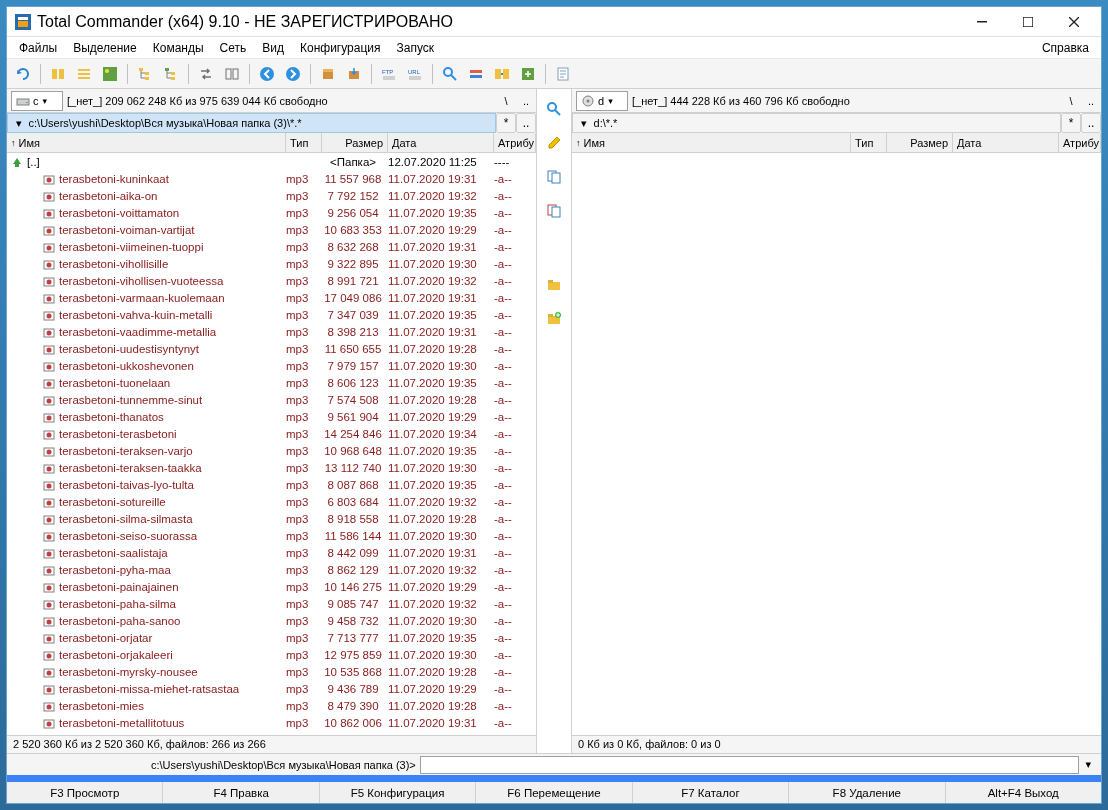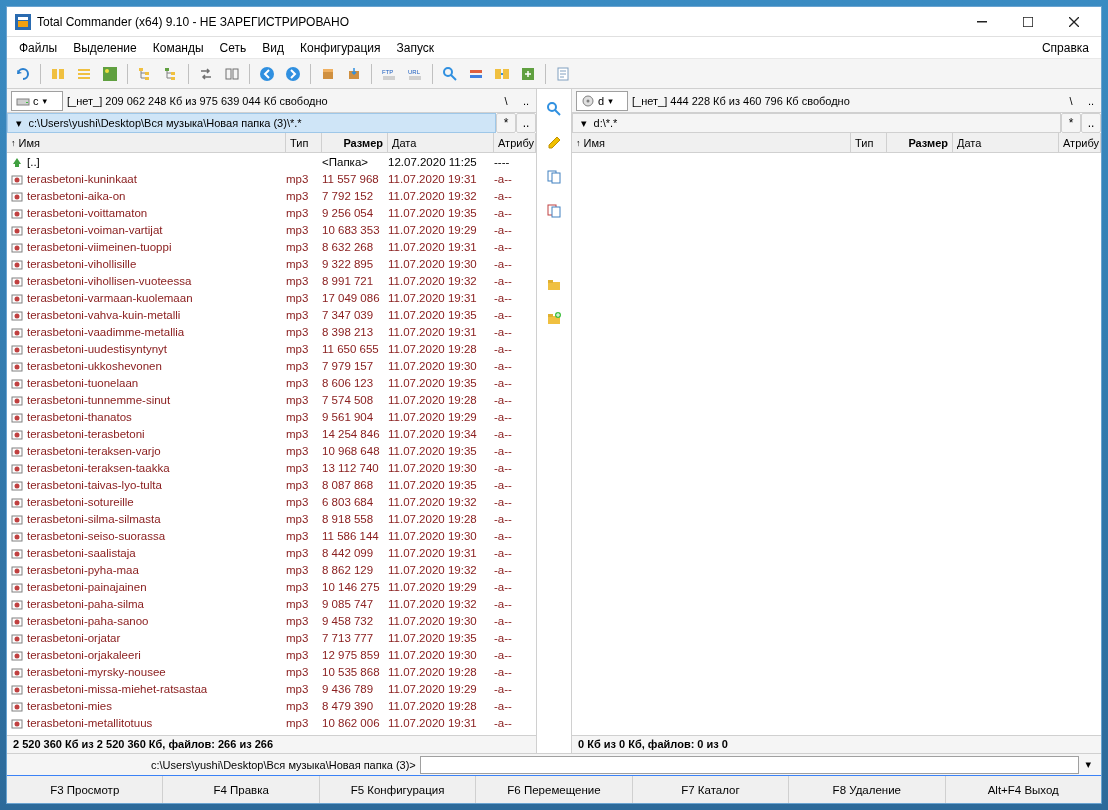--- a/index.html
+++ b/index.html
@@ -16,21 +16,21 @@
   background: #fff;
   border: 1px solid #6aa3d0;
   display: flex; flex-direction: column;
 }
 .titlebar {
   height: 30px; display: flex; align-items: center;
   padding: 0 4px 0 8px; background: #fff;
   border-bottom: 1px solid #e0e0e0;
 }
 .titlebar .app-icon { width: 16px; height: 16px; margin-right: 6px; }
-.titlebar .title { flex: 1; color: #000; font-size: 12px; }
+.titlebar .title { flex: 1; color: #000; font-size: 16px; }
 .titlebar-btns { display: flex; }
 .titlebar-btn {
   width: 46px; height: 28px; display: flex; align-items: center; justify-content: center;
   color: #222; font-size: 14px;
 }
 .menubar {
   height: 22px; display: flex; align-items: center;
   background: #fff; border-bottom: 1px solid #e8e8e8;
   padding: 0 4px;
 }
@@ -68,59 +68,59 @@
 .columns {
   height: 20px; display: flex; background: #f0f0f0; border-bottom: 1px solid #d0d0d0;
   font-size: 11px;
 }
 .col-hdr {
   border-right: 1px solid #d0d0d0; padding: 2px 4px; display: flex; align-items: center;
   overflow: hidden; white-space: nowrap;
 }
 .col-name { flex: 1; }
 .col-type { width: 36px; }
-.col-size { width: 66px; justify-content: flex-end; font-weight: bold; }
+.col-size { width: 66px; justify-content: flex-end; }
 .col-date { width: 106px; }
 .col-attr { width: 42px; }
 .main-area { flex: 1; display: flex; overflow: hidden; }
 .panel { flex: 1; display: flex; flex-direction: column; overflow: hidden; }
 .file-list {
   flex: 1; overflow-y: auto; overflow-x: hidden; background: #fff;
   position: relative;
 }
 .file-list::-webkit-scrollbar { width: 17px; }
 .file-list::-webkit-scrollbar-track { background: #f0f0f0; }
 .file-list::-webkit-scrollbar-thumb { background: #c0c0c0; border: 1px solid #a0a0a0; }
 .row {
   height: 17px; display: flex; align-items: center; font-size: 11.5px;
   padding-left: 2px; white-space: nowrap;
 }
 .row .ico { width: 16px; height: 16px; margin-right: 2px; display: inline-flex; align-items: center; justify-content: center; }
 .row .name { flex: 1; overflow: hidden; text-overflow: ellipsis; }
 .row .type { width: 36px; }
-.row .size { width: 66px; text-align: left; padding-right: 4px; }
+.row .size { width: 66px; text-align: center; padding-right: 4px; }
 .row .date { width: 106px; }
 .row .attr { width: 42px; }
-.row.maroon { color: #8b2020; }
+.row.maroon { color: #8b2020; margin-left: 32px; }
 .row.updir { color: #000; }
 .statusline {
   height: 18px; background: #f5f5f5; border-top: 1px solid #d0d0d0;
-  padding: 2px 6px; font-size: 11px; font-weight: bold;
+  padding: 2px 6px; font-size: 11px;
 }
 .cmdbar {
   height: 22px; display: flex; align-items: center;
   background: #f5f5f5; border-top: 1px solid #d0d0d0;
   padding: 0 4px; font-size: 11px;
 }
 .cmdinput {
   flex: 1; border: 1px solid #a0a0a0; background: #fff; height: 18px;
   margin-left: 4px; padding: 0 4px; display: flex; align-items: center;
 }
 .fnbar {
-  height: 28px; display: flex; background: #f0f0f0; border-top: 1px solid #3b82f6;
+  height: 28px; display: flex; background: #f0f0f0; border-top: 7px solid #3b82f6;
 }
 .fn-btn {
   flex: 1; display: flex; align-items: center; justify-content: center;
   border-right: 1px solid #d0d0d0; font-size: 11.5px;
 }
 .fn-btn:last-child { border-right: none; }
 svg { display: block; }
 .sort-arrow { font-size: 9px; margin-right: 3px; }
 .path-sibling { display:flex; align-items:center; }
 </style>

